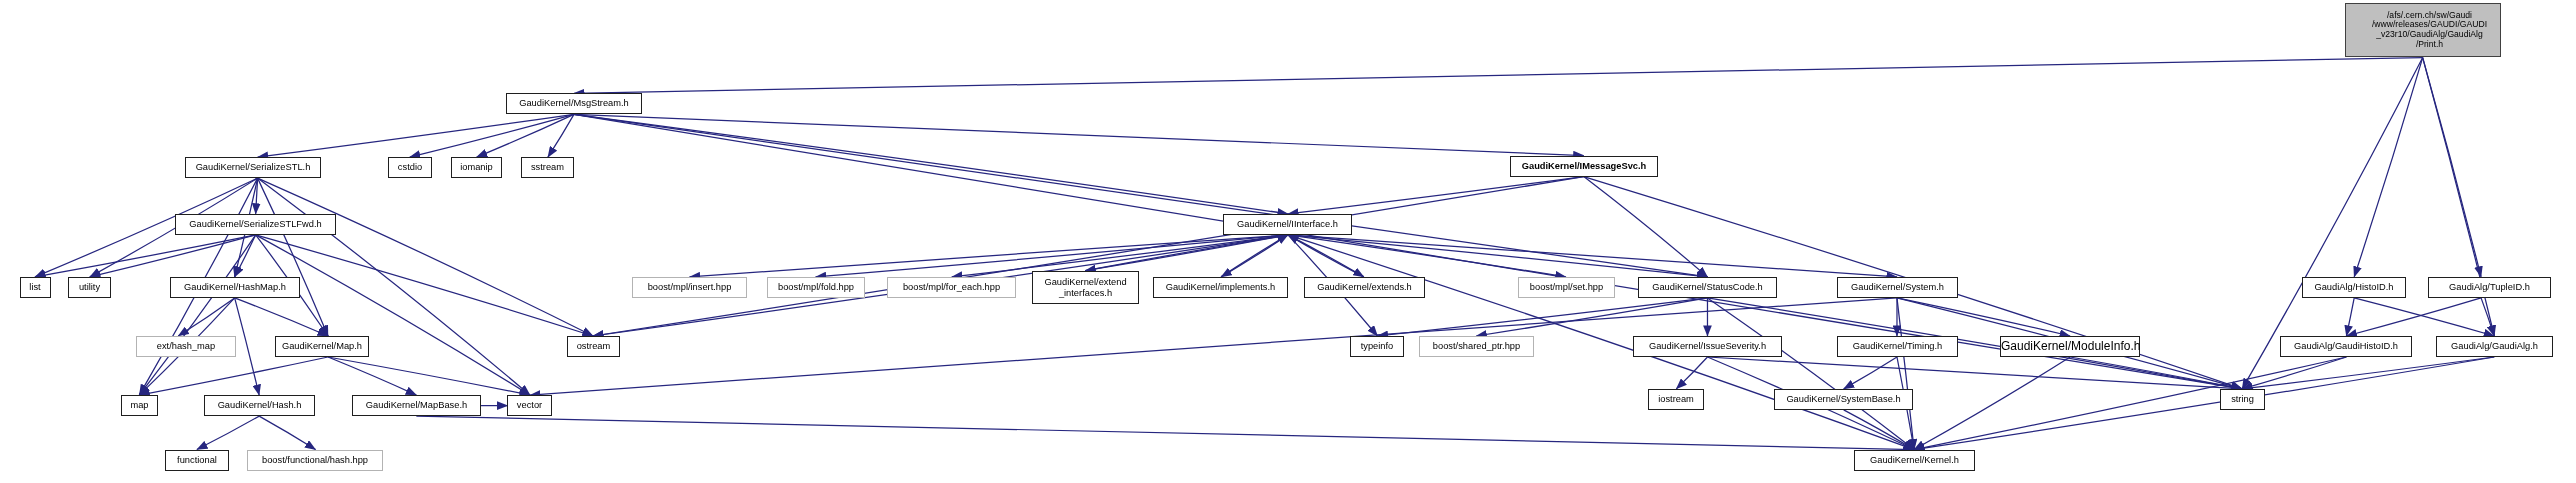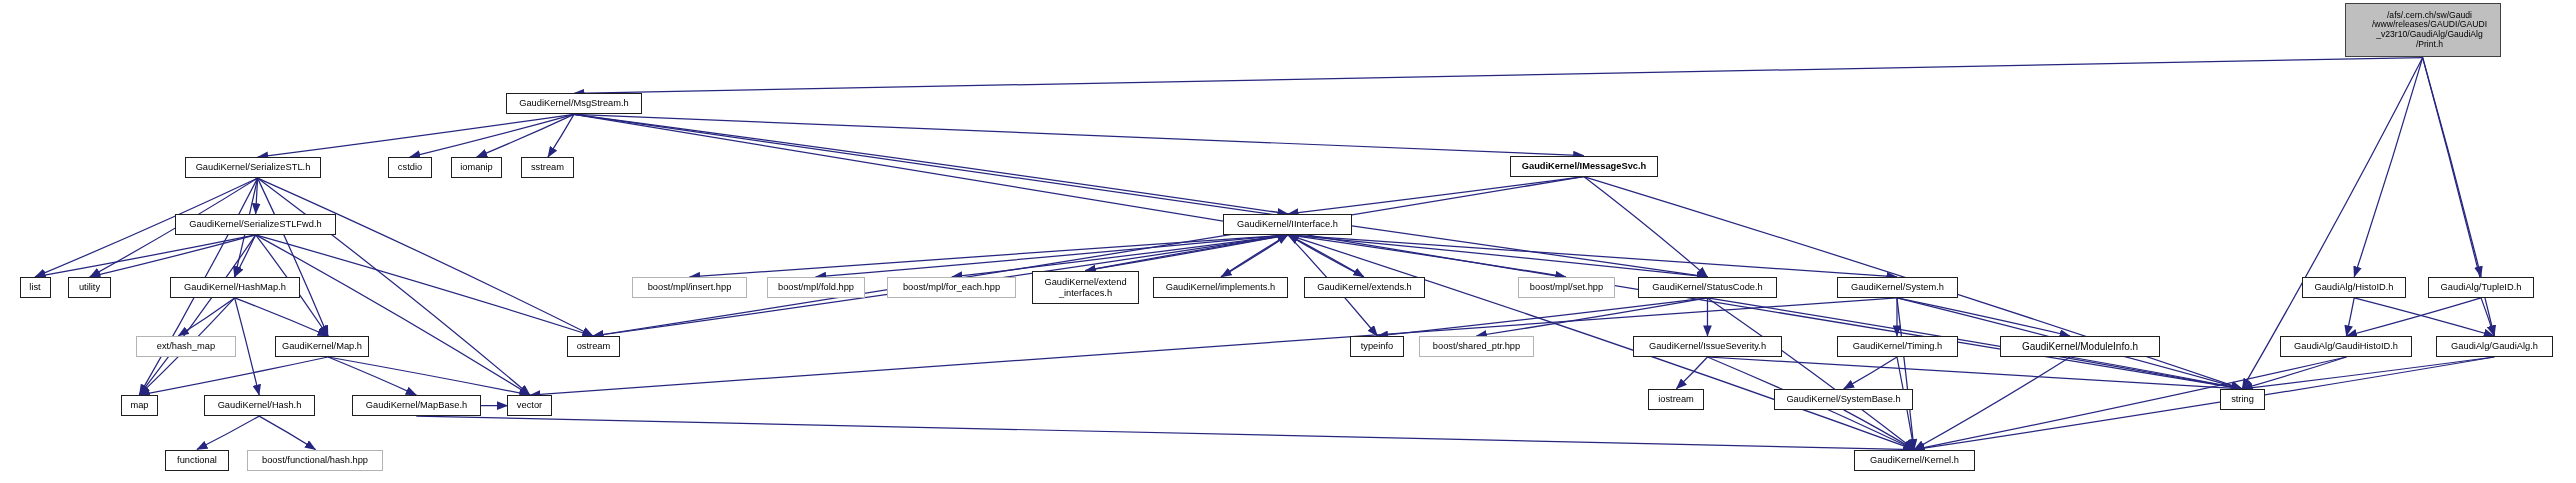--- a/index.html
+++ b/index.html
@@ -129,29 +129,29 @@
       <div class="node sys" style="left: 767px; top: 277px; width: 98px; height: 21px; font-size: 9.3px;"><span>boost/mpl/fold.hpp</span></div>
       <div class="node sys" style="left: 887px; top: 277px; width: 129px; height: 21px; font-size: 9.3px;"><span>boost/mpl/for_each.hpp</span></div>
       <div class="node" style="left: 1032px; top: 271px; width: 107px; height: 33px; font-size: 9.3px;"><span>GaudiKernel/extend
 _interfaces.h</span></div>
       <div class="node" style="left: 1153px; top: 277px; width: 135px; height: 21px; font-size: 9.3px;"><span>GaudiKernel/implements.h</span></div>
       <div class="node" style="left: 1304px; top: 277px; width: 121px; height: 21px; font-size: 9.3px;"><span>GaudiKernel/extends.h</span></div>
       <div class="node sys" style="left: 1518px; top: 277px; width: 97px; height: 21px; font-size: 9.3px;"><span>boost/mpl/set.hpp</span></div>
       <div class="node" style="left: 1638px; top: 277px; width: 139px; height: 21px; font-size: 9.3px;"><span>GaudiKernel/StatusCode.h</span></div>
       <div class="node" style="left: 1837px; top: 277px; width: 121px; height: 21px; font-size: 9.3px;"><span>GaudiKernel/System.h</span></div>
       <div class="node" style="left: 2302px; top: 277px; width: 104px; height: 21px; font-size: 9.3px;"><span>GaudiAlg/HistoID.h</span></div>
-      <div class="node" style="left: 2428px; top: 277px; width: 106px; height: 21px; font-size: 9.3px;"><span>GaudiAlg/TupleID.h</span></div>
+      <div class="node" style="left: 2428px; top: 277px; width: 123px; height: 21px; font-size: 9.3px;"><span>GaudiAlg/TupleID.h</span></div>
       <div class="node sys" style="left: 136px; top: 336px; width: 100px; height: 21px; font-size: 9.3px;"><span>ext/hash_map</span></div>
       <div class="node" style="left: 275px; top: 336px; width: 94px; height: 21px; font-size: 9.3px;"><span>GaudiKernel/Map.h</span></div>
       <div class="node" style="left: 567px; top: 336px; width: 53px; height: 21px; font-size: 9.3px;"><span>ostream</span></div>
       <div class="node" style="left: 1350px; top: 336px; width: 54px; height: 21px; font-size: 9.3px;"><span>typeinfo</span></div>
       <div class="node sys" style="left: 1419px; top: 336px; width: 115px; height: 21px; font-size: 9.3px;"><span>boost/shared_ptr.hpp</span></div>
       <div class="node" style="left: 1633px; top: 336px; width: 149px; height: 21px; font-size: 9.3px;"><span>GaudiKernel/IssueSeverity.h</span></div>
       <div class="node" style="left: 1837px; top: 336px; width: 121px; height: 21px; font-size: 9.3px;"><span>GaudiKernel/Timing.h</span></div>
-      <div class="node" style="left: 2000px; top: 336px; width: 160px; height: 21px; font-size: 10px; justify-content: center;"><span>GaudiKernel/ModuleInfo.h</span></div>
+      <div class="node" style="left: 2000px; top: 336px; width: 140px; height: 21px; font-size: 12px; justify-content: center;"><span>GaudiKernel/ModuleInfo.h</span></div>
       <div class="node" style="left: 2280px; top: 336px; width: 132px; height: 21px; font-size: 9.3px;"><span>GaudiAlg/GaudiHistoID.h</span></div>
       <div class="node" style="left: 2436px; top: 336px; width: 117px; height: 21px; font-size: 9.3px;"><span>GaudiAlg/GaudiAlg.h</span></div>
       <div class="node" style="left: 121px; top: 395px; width: 37px; height: 21px; font-size: 9.3px;"><span>map</span></div>
       <div class="node" style="left: 204px; top: 395px; width: 111px; height: 21px; font-size: 9.3px;"><span>GaudiKernel/Hash.h</span></div>
       <div class="node" style="left: 352px; top: 395px; width: 129px; height: 21px; font-size: 9.3px;"><span>GaudiKernel/MapBase.h</span></div>
       <div class="node" style="left: 507px; top: 395px; width: 45px; height: 21px; font-size: 9.3px;"><span>vector</span></div>
       <div class="node" style="left: 1648px; top: 389px; width: 56px; height: 21px; font-size: 9.3px;"><span>iostream</span></div>
       <div class="node" style="left: 1774px; top: 389px; width: 139px; height: 21px; font-size: 9.3px;"><span>GaudiKernel/SystemBase.h</span></div>
       <div class="node" style="left: 2220px; top: 389px; width: 45px; height: 21px; font-size: 9.3px;"><span>string</span></div>
       <div class="node" style="left: 165px; top: 450px; width: 64px; height: 21px; font-size: 9.3px;"><span>functional</span></div>

